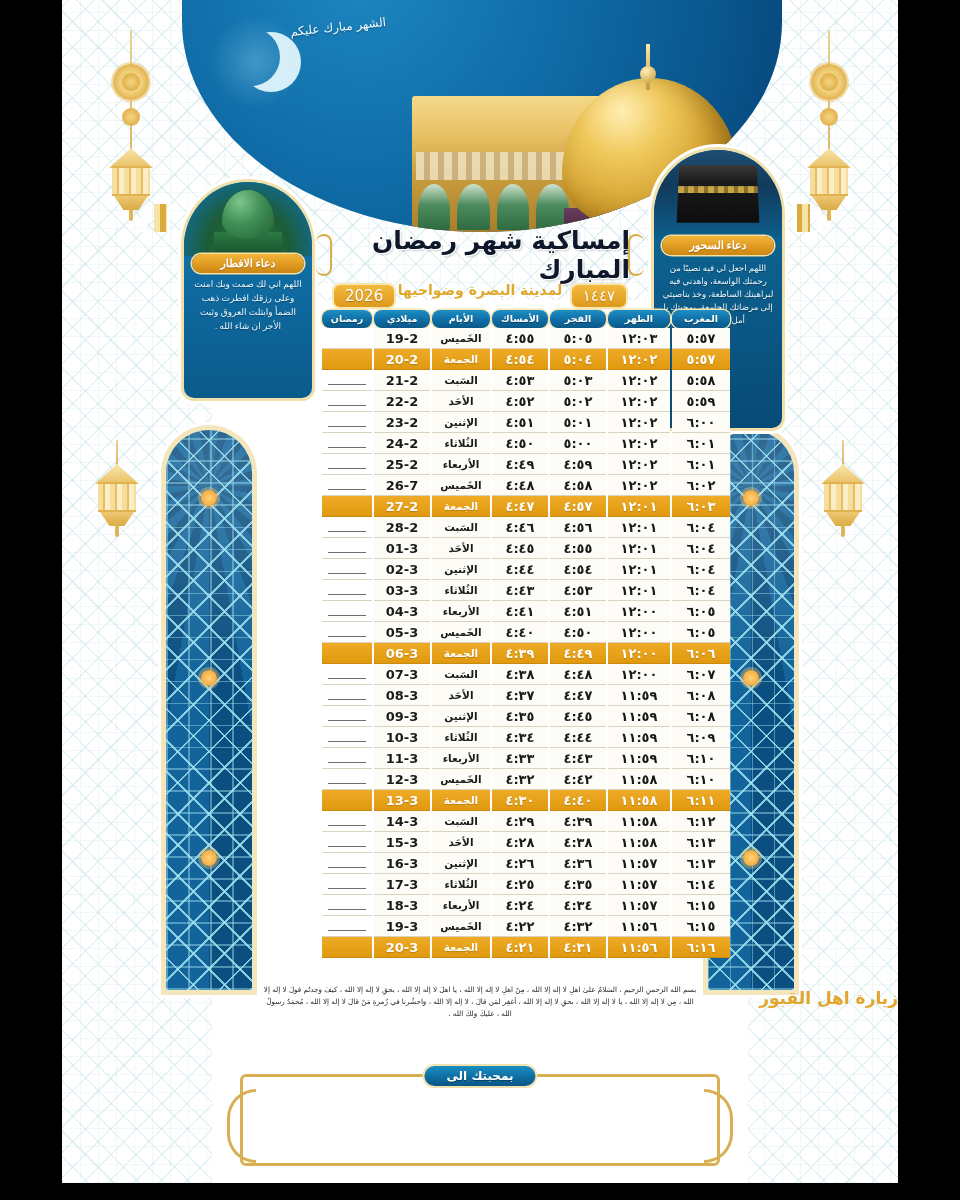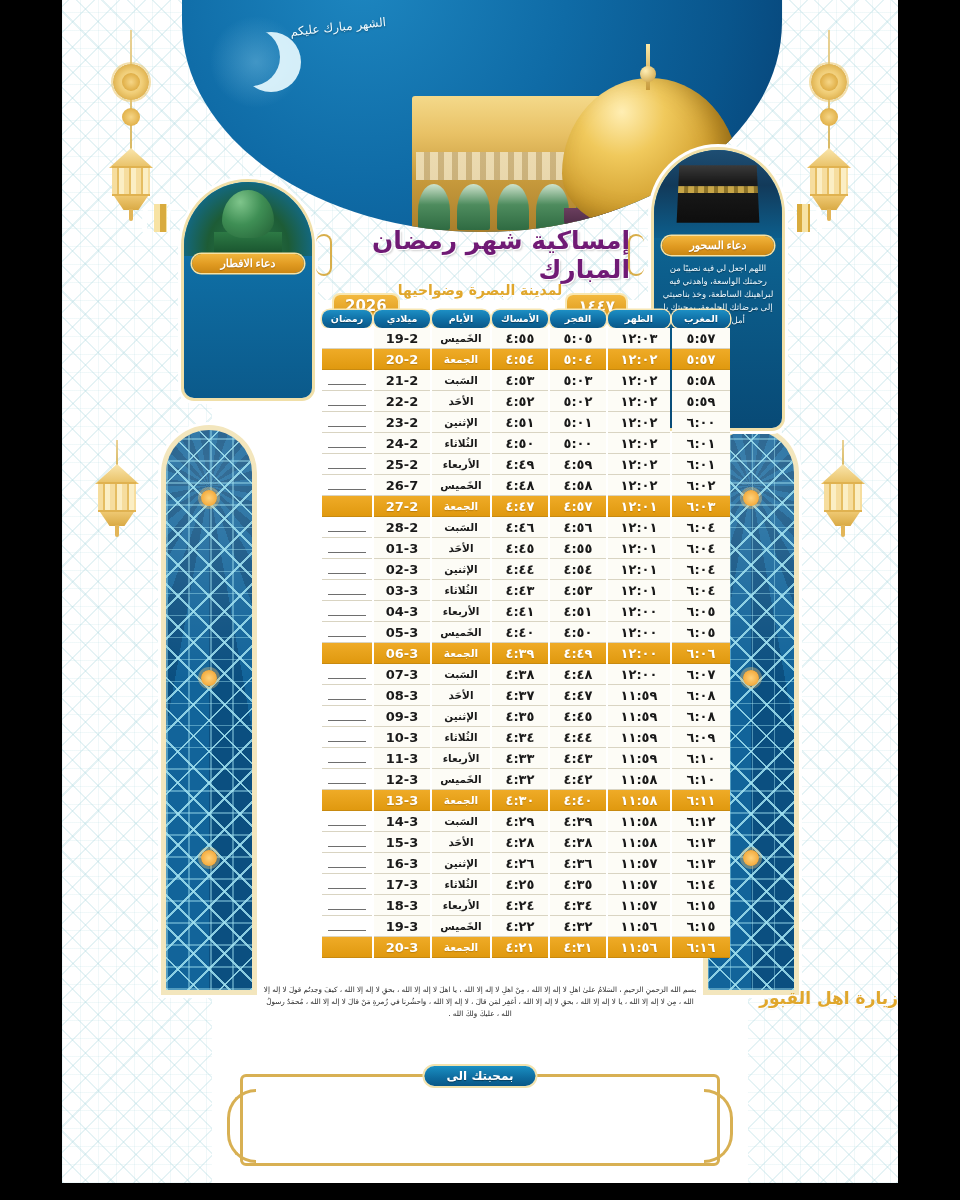--- a/index.html
+++ b/index.html
@@ -270,35 +270,35 @@
     position: absolute; left: 268px; top: 228px; width: 300px; height: 54px;
     display:flex; align-items:center; justify-content:center;
   }
   .title-plaque .brk {
     position:absolute; top:6px; width:16px; height:42px;
     border: 2.5px solid #d8ae4a; border-radius: 8px;
   }
   .title-plaque .brk.l { left: -14px; border-left:none; }
   .title-plaque .brk.r { right: -14px; border-right:none; }
   .main-title {
-    color: #701a75; font-size: 25px; font-weight: bold;
+    color: #0f172a; font-size: 25px; font-weight: bold;
     text-shadow: 1px 1px 0 #ffffff, 2px 2px 2px rgba(0,0,0,.18);
     letter-spacing: -.5px;
   }
   .subtitle {
     position:absolute; left: 268px; top: 282px; width: 300px;
     text-align:center; color:#e0a72c; font-size: 14px; font-weight:bold;
     text-shadow: .5px .5px 0 #fff;
   }
   .year-badge {
-    position: absolute; top: 295px;
+    position: absolute; top: 285px;
     padding: 2px 11px; border-radius: 6px;
     background: linear-gradient(180deg,#f3b93f,#dd9a1c);
     box-shadow: 0 0 0 2px #f8e7b2;
-    color:#ffffff; font-size: 15px; font-weight: bold;
+    color:#ffffff; font-size: 15px; font-weight: normal;
     text-shadow: 0 1px 1px rgba(130,80,0,.5);
   }
   .year-greg { left: 272px; }
   .year-hijri { right: 272px; }
 
   
   .table-wrap {
     position: absolute; left: 266px; top: 310px; width: 404px;
   }
   table.imsak {
@@ -454,20 +454,21 @@
     <div class="sun" style="top:240px"></div>
     <div class="sun" style="top:420px"></div>
   </div>
 
   <div class="dua-card dua-iftar">
     <div class="dua-photo">
       <div class="green-dome-base"></div>
       <div class="green-dome"></div>
     </div>
     <div class="dua-title">دعاء الافطار</div>
+    <div class="dua-text">اللهم اني لك صمت وبك امنت وعلى رزقك افطرت ذهب الضمأ وابتلت العروق وثبت الأجر ان شاء الله .</div>
   </div>
 
   <div class="dua-card dua-suhoor">
     <div class="dua-photo">
       <div class="kaaba"></div>
     </div>
     <div class="dua-title">دعاء السحور</div>
     <div class="dua-text">اللهم اجعل لي فيه نصيبًا من رحمتك الواسعة، واهدني فيه لبراهينك الساطعة، وخذ بناصيتي إلى مرضاتك الجامعة، بمحبتك يا أمل المشتاقين.</div>
   </div>
 

